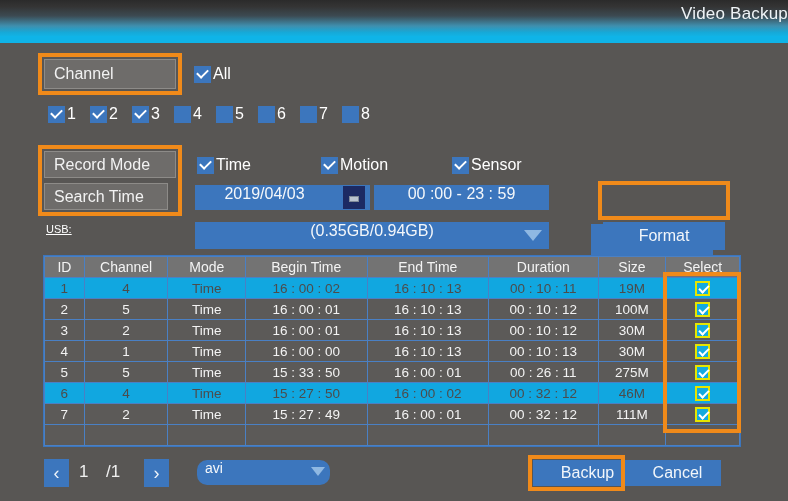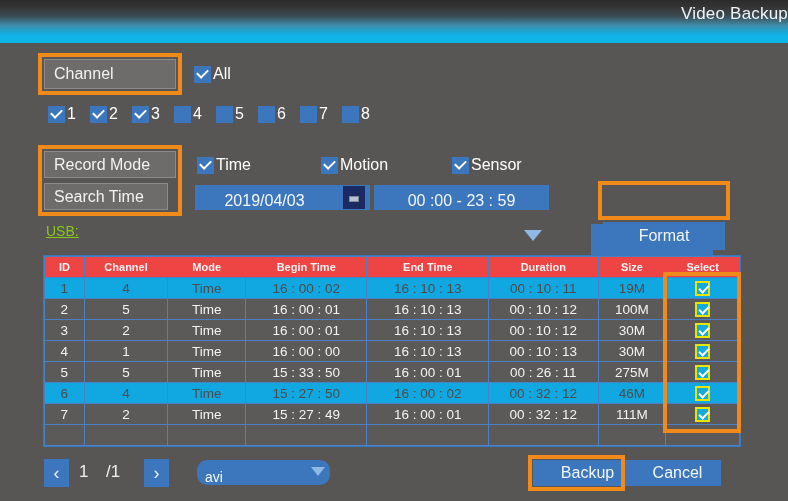--- a/index.html
+++ b/index.html
@@ -89,21 +89,21 @@
     white-space: nowrap;
   }
 
   
   .field {
     position: absolute;
     background: #3c76bd;
     color: #f4f7fa;
     font-size: 16px;
     display: flex;
-    align-items: flex-end;
+    align-items: flex-start;
   }
   .field.center { justify-content: center; }
   .field.left { padding-left: 8px; }
 
   .calbtn {
     position: absolute;
     background: #1c2a63;
     display: flex; align-items: center; justify-content: center;
   }
   .calbtn i {
@@ -148,21 +148,21 @@
     border: 1px solid #4a80c4;
     height: 21px;
     font-size: 13.5px;
     text-align: center;
     color: #f3f3f3;
     background: #5c5a58;
     font-weight: normal;
     padding: 0;
     white-space: nowrap;
   }
-  th { background: #ef4444; font-size: 11px; font-weight: bold; }
+  th { background: #737373; font-size: 14px; }
   tr.sel td { background: #11a7e0; color: #4c4c4c; }
 
   
   .selcb {
     width: 15px; height: 15px;
     border: 2px solid #e6e600;
     background: #13aadf;
     display: inline-block;
     position: relative;
     vertical-align: middle;
@@ -272,21 +272,24 @@
 
   <div class="field center" style="left:195px; top:185px; width:175px; height:25px;">
     <span style="margin-right:36px;">2019/04/03</span>
   </div>
   <div class="calbtn" style="left:343px; top:186px; width:22px; height:23px;">
       <i></i>
     </div>
 
   <div class="field center" style="left:374px; top:185px; width:175px; height:25px;">00 :00  -  23 : 59</div>
 
-  <div style="position:absolute; left:46px; top:223px; color:#84cc16; font-size:14px;text-decoration:underline;">USB:</div>
+  <div style="position:absolute; left:46px; top:223px; color:#ffffff; font-size:11px;text-decoration:underline;">USB:</div>
+  <div class="field center" style="left:195px; top:222px; width:354px; height:27px;">
+    <span>(0.35GB/0.94GB)</span>
+  </div>
   <div class="ddarrow" style="left:524px; top:230px;"></div>
 
   <div class="btn" style="left:591px; top:186px; width:122px; height:38px;margin-top:38px;">Search</div>
   <div class="hl" style="left:598px; top:181px; width:132px; height:39px;"></div>
   <div class="btn" style="left:603px; top:222px; width:122px; height:28px;">Format</div>
 
   <div class="tbl">
     <table>
       <thead>
         <tr>

